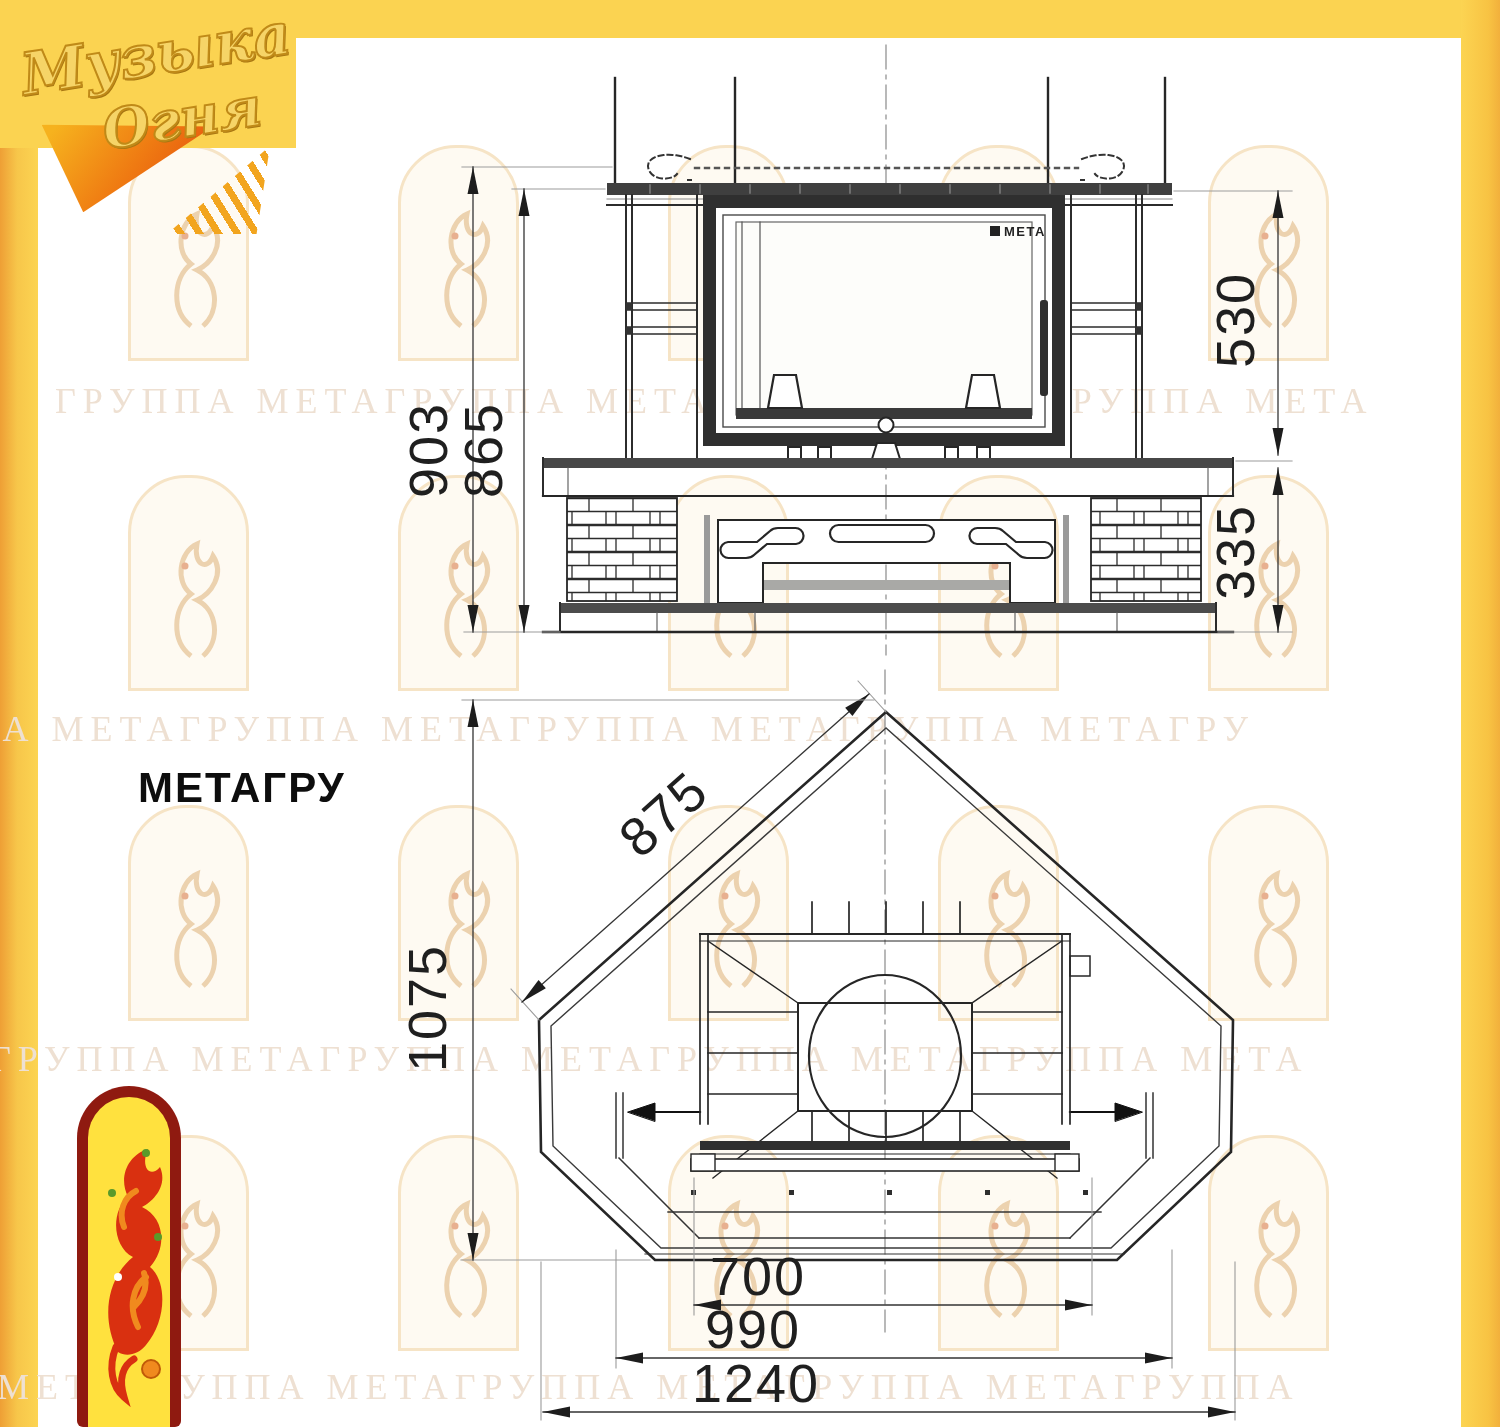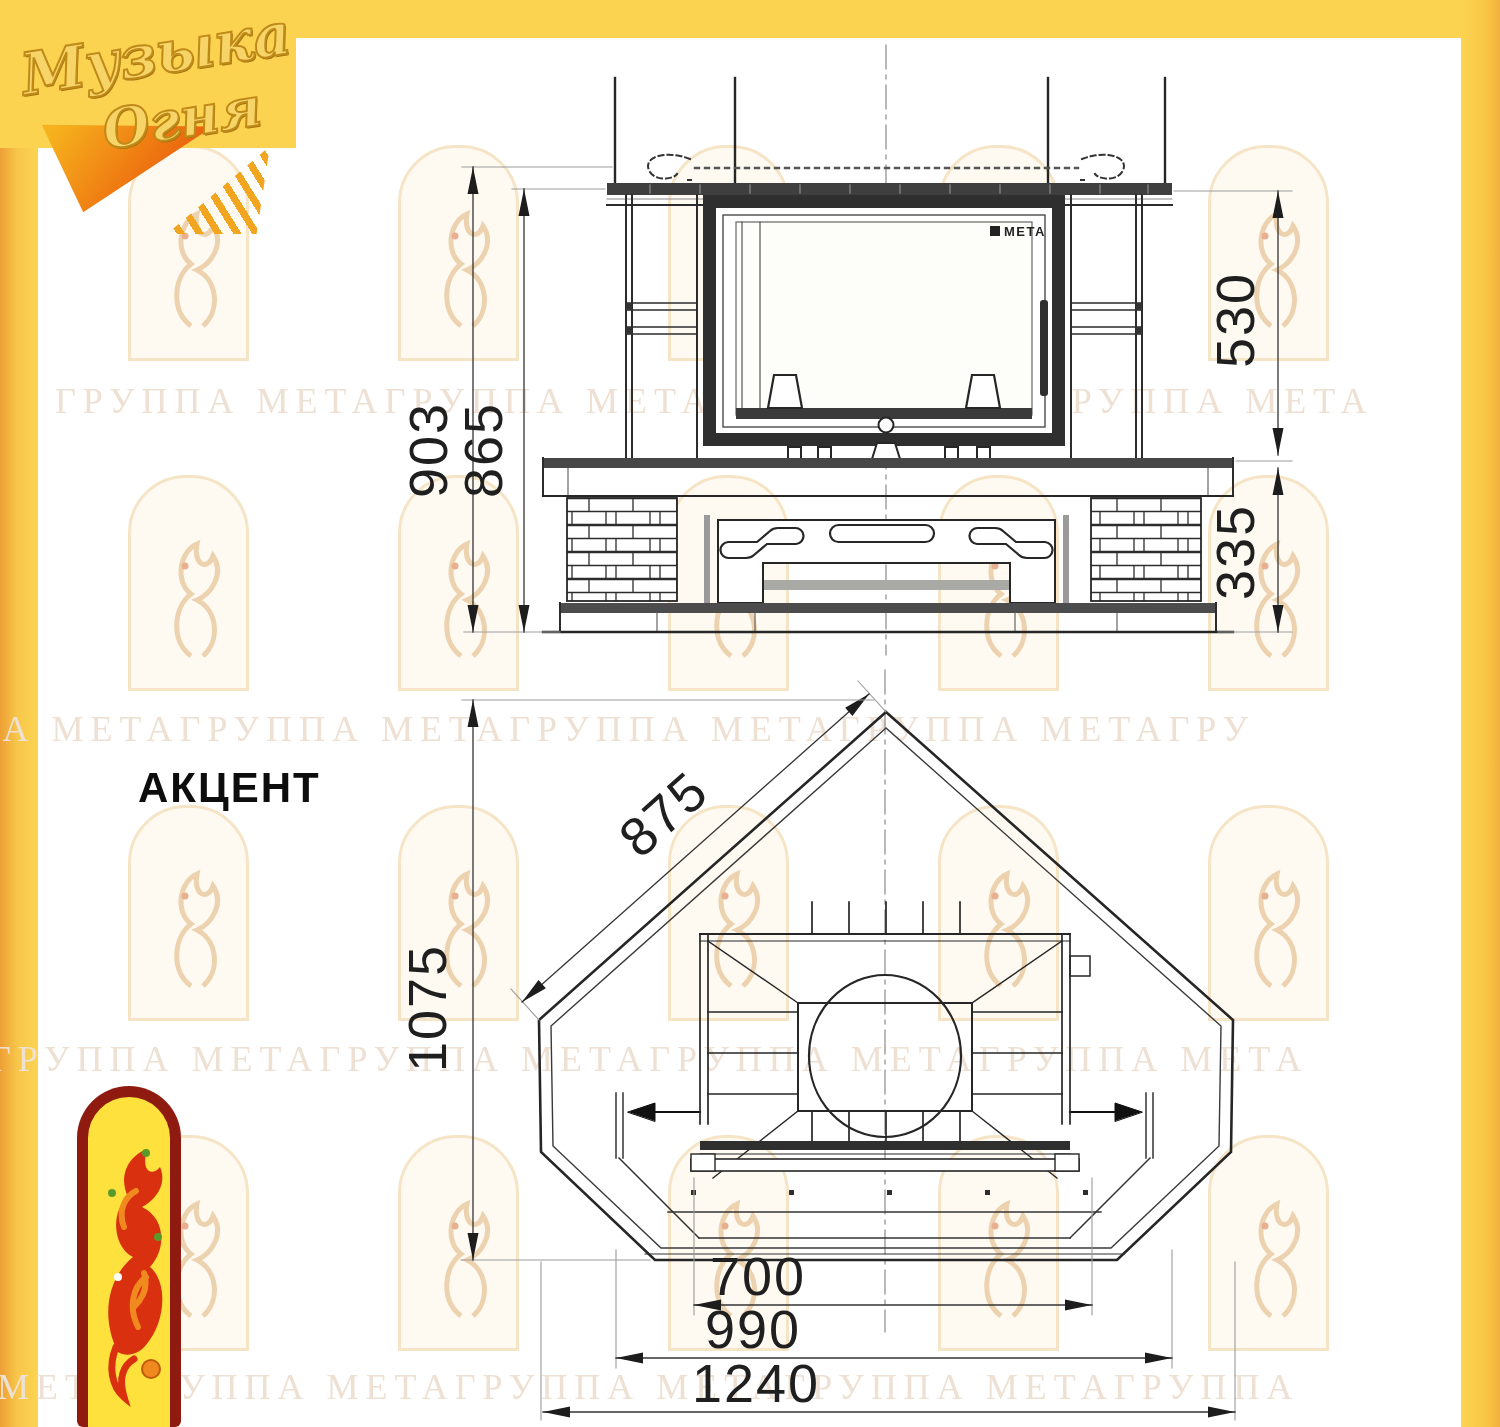--- a/index.html
+++ b/index.html
@@ -371,21 +371,21 @@
         <text class="dim-text" x="753" y="1348" text-anchor="middle">990</text>
         <path d="M541,1262 V1420 M1235,1262 V1420" stroke="#9b9b9b" stroke-width="1.1"></path>
         <path d="M543,1412 H1235" stroke="#333" stroke-width="1.3"></path>
         <use href="#arr" transform="translate(543,1412) rotate(-90)"></use>
           <use href="#arr" transform="translate(1235,1412) rotate(90)"></use>
         <text class="dim-text" x="756" y="1402" text-anchor="middle">1240</text>
       </g>
     </g>
   </svg>
 
-  <div id="page-title">АКЦЕНТ</div>
+  <div id="page-title">МЕТАГРУ</div>
 
   <div id="brand-logo">
     <div id="brand-bg"></div>
     <div id="swoosh"></div>
     <div id="rays"></div>
     <div class="brand-line" id="brand-line1">Музыка</div>
     <div class="brand-line" id="brand-line2">Огня</div>
   </div>
 
   <div id="corner-logo">

